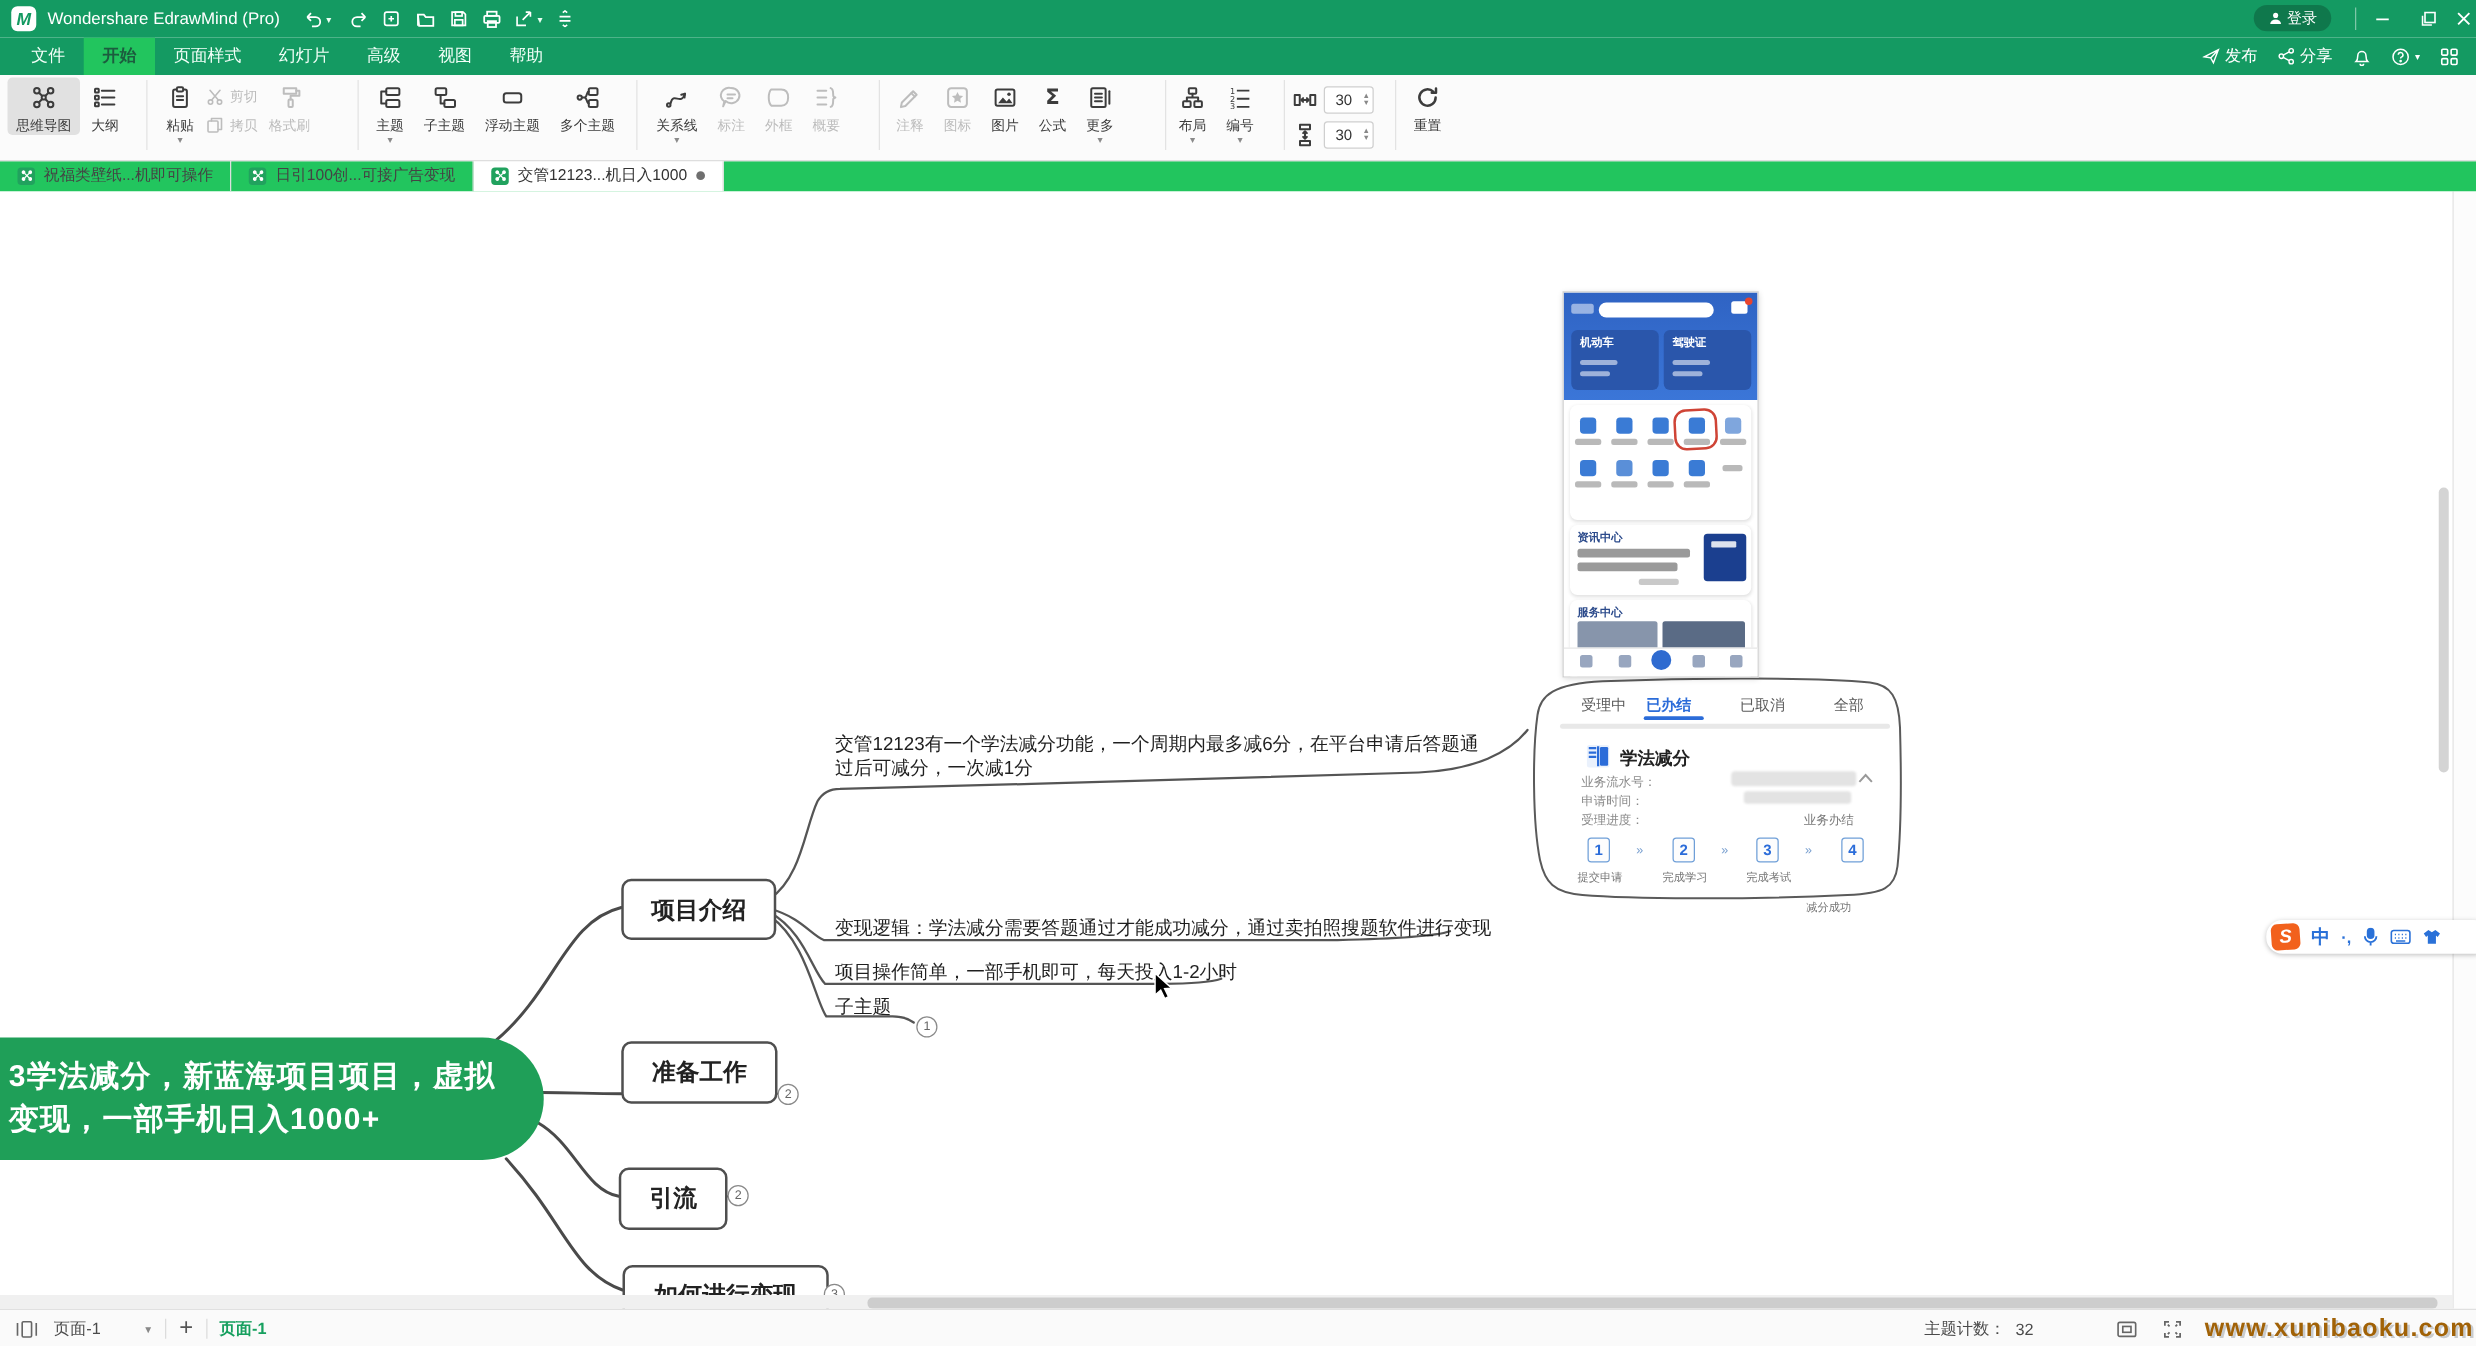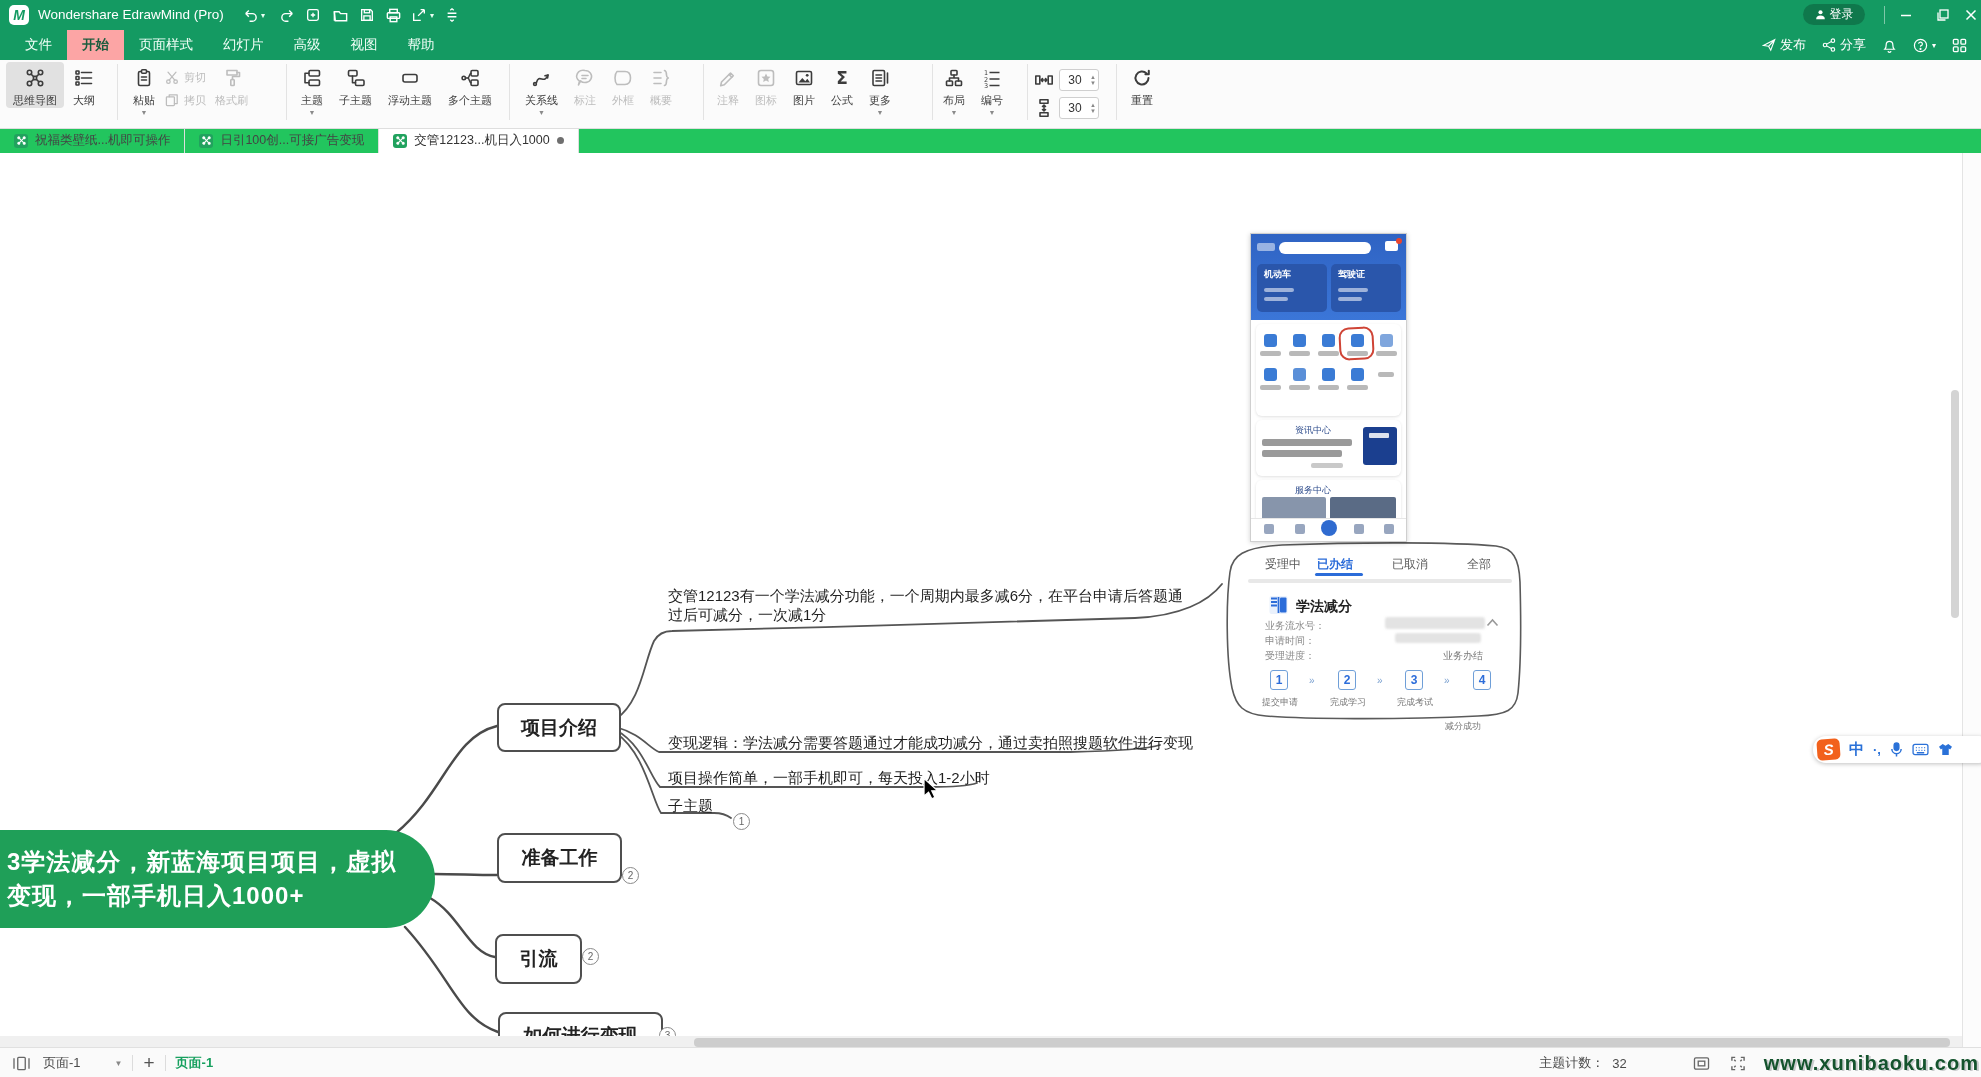--- a/index.html
+++ b/index.html
@@ -13,21 +13,21 @@
   .app-title{position:absolute;left:38px;top:7px;font-size:13.5px;color:#fff;}
   .qicon{position:absolute;top:6px;width:18px;height:18px;display:flex;align-items:center;justify-content:center;cursor:default;}
   .qdd{position:absolute;top:11px;font-size:8px;color:#eafff3;}
   .login-pill{position:absolute;left:1803px;top:4px;width:62px;height:21px;background:rgba(0,0,0,0.22);border-radius:11px;display:flex;align-items:center;justify-content:center;gap:4px;font-size:12px;color:#fff;}
   .tb-divline{position:absolute;left:1884px;top:6px;width:1px;height:18px;background:rgba(255,255,255,0.45);}
   .winbtn{position:absolute;top:4px;width:26px;height:22px;display:flex;align-items:center;justify-content:center;}
   
   .menubar{position:absolute;left:0;top:30px;width:1981px;height:30px;background:#149a62;z-index:19;}
   .menu-tabs{position:absolute;left:10px;top:0;height:30px;display:flex;align-items:stretch;}
   .menu-tab{padding:0 15px;display:flex;align-items:center;font-size:13.5px;color:#f2fff8;cursor:default;}
-  .menu-tab.active{background:#fca5a5;color:#1c5c3e;font-weight:bold;}
+  .menu-tab.active{background:#22c55e;color:#1c5c3e;font-weight:bold;}
   .menu-right{position:absolute;right:14px;top:0;height:30px;display:flex;align-items:center;gap:16px;color:#fff;font-size:13px;}
   .mr-item{display:flex;align-items:center;gap:4px;}
   
   .toolbar{position:absolute;left:0;top:60px;width:1981px;height:68px;background:#fbfbfb;border-bottom:1px solid #dedede;z-index:18;}
   .tb-group{position:absolute;top:2px;height:64px;display:flex;align-items:flex-start;gap:2px;}
   .tb-div{position:absolute;top:4px;width:1px;height:56px;background:#e3e3e3;}
   .tb-btn{display:flex;flex-direction:column;align-items:center;padding-top:4px;border-radius:4px;cursor:default;}
   .tb-btn .tb-ico{height:24px;display:flex;align-items:center;justify-content:center;}
   .tb-btn .tb-label{font-size:11px;color:#3c3c3c;margin-top:3px;white-space:nowrap;}
   .tb-btn .tb-dd{font-size:7px;color:#8a8a8a;line-height:7px;margin-top:1px;}
@@ -56,21 +56,21 @@
   .subtitle{position:absolute;left:752px;top:745px;font-size:50px;font-weight:900;color:#ffd814;letter-spacing:5px;z-index:8;white-space:nowrap;
     text-shadow:-3px -3px 0 #000,3px -3px 0 #000,-3px 3px 0 #000,3px 3px 0 #000,0 -3.5px 0 #000,0 3.5px 0 #000,-3.5px 0 0 #000,3.5px 0 0 #000,0 5px 0 #000;}
   
   .phone{position:absolute;left:1250px;top:80px;width:155px;height:307px;background:#fff;border:1px solid #cfcfcf;box-shadow:0 1px 5px rgba(0,0,0,0.18);z-index:4;overflow:hidden;}
   .ph-h{position:absolute;left:0;top:0;width:155px;height:86px;background:linear-gradient(180deg,#2f63c3,#3b76d8);}
   .ph-card{position:absolute;top:30px;width:70px;height:48px;background:#2a56ab;border-radius:5px;color:#fff;font-size:9px;font-weight:bold;padding:4px 0 0 7px;box-sizing:border-box;}
   .ph-bar{position:absolute;background:#c6d2ea;height:4px;border-radius:2px;opacity:.75;}
   .ph-panel{position:absolute;background:#fff;border-radius:6px;box-shadow:0 1px 3px rgba(0,0,0,0.12);}
   .ph-ico{position:absolute;width:13px;height:13px;border-radius:3px;background:#3a7bd5;}
   .ph-lbl{position:absolute;height:5px;border-radius:2px;background:#b9b9b9;}
-  .ph-title{position:absolute;font-size:9px;font-weight:normal;color:#2b4a8b;margin-left:33px;}
+  .ph-title{position:absolute;font-size:9px;font-weight:bold;color:#2b4a8b;}
   .gbar{position:absolute;border-radius:2px;background:#9a9a9a;}
   
   .panel-tab{position:absolute;font-size:12px;color:#5a5a5a;z-index:5;}
   .panel-tab.on{color:#2b6cd9;font-weight:bold;}
   .step-box{position:absolute;width:18px;height:20px;border:1.5px solid #6f9fd8;border-radius:3px;color:#2b6cd9;font-weight:bold;font-size:12px;display:flex;align-items:center;justify-content:center;background:#fdfdfd;z-index:5;box-sizing:border-box;}
   .step-lbl{position:absolute;font-size:9px;color:#777;z-index:5;white-space:nowrap;}
   .step-sep{position:absolute;font-size:10px;color:#7aa0d0;z-index:5;}
   .blurblock{position:absolute;background:#e3e3e3;border-radius:3px;filter:blur(1px);z-index:5;}
   .prow{position:absolute;font-size:10px;color:#8a8a8a;z-index:5;}
   
@@ -85,21 +85,21 @@
   .ime-s{width:23px;height:21px;background:#f2611c;border-radius:5px;color:#fff;font-weight:900;font-size:15px;font-style:italic;display:flex;align-items:center;justify-content:center;transform:rotate(-4deg);}
   .ime-zh{color:#2a71d8;font-weight:bold;font-size:15px;}
   
   .cursor{position:absolute;left:923px;top:625px;z-index:30;}
   
   .statusbar{position:absolute;left:0;top:1047px;width:1981px;height:30px;background:#fafafa;border-top:1px solid #e0e0e0;display:flex;align-items:center;z-index:20;font-size:13px;color:#4a4a4a;}
   .sb-div{width:1px;height:16px;background:#dcdcdc;margin:0 10px;}
   .sb-left{display:flex;align-items:center;padding-left:12px;}
   .sb-right{position:absolute;right:0;top:0;height:30px;display:flex;align-items:center;}
   .page-active{color:#17a05f;font-weight:bold;}
-  .watermark{font-size:20px;font-weight:bold;color:#14532d;letter-spacing:1px;text-shadow:2px 1px 0 #c9cbcd;margin-right:2px;}
+  .watermark{font-size:20px;font-weight:bold;color:#a16207;letter-spacing:1px;text-shadow:2px 1px 0 #c9cbcd;margin-right:2px;}
 </style>
 </head>
 <body>
 
 <div class="titlebar">
   <div class="app-logo">M</div>
   <div class="app-title">Wondershare EdrawMind (Pro)</div>
   <span class="qicon" style="left:241px">
       <svg width="17" height="17" viewBox="0 0 18 18" fill="none" stroke="#fff" stroke-width="1.5">
         <path d="M4 7 h7 a4 4 0 1 1 0 8 h-3"></path>

